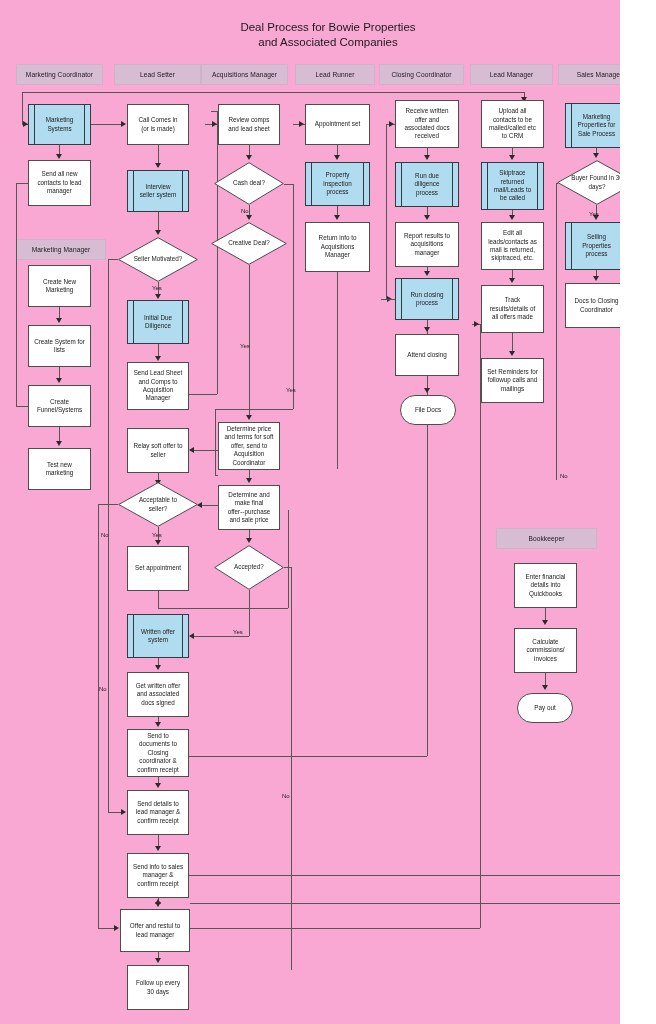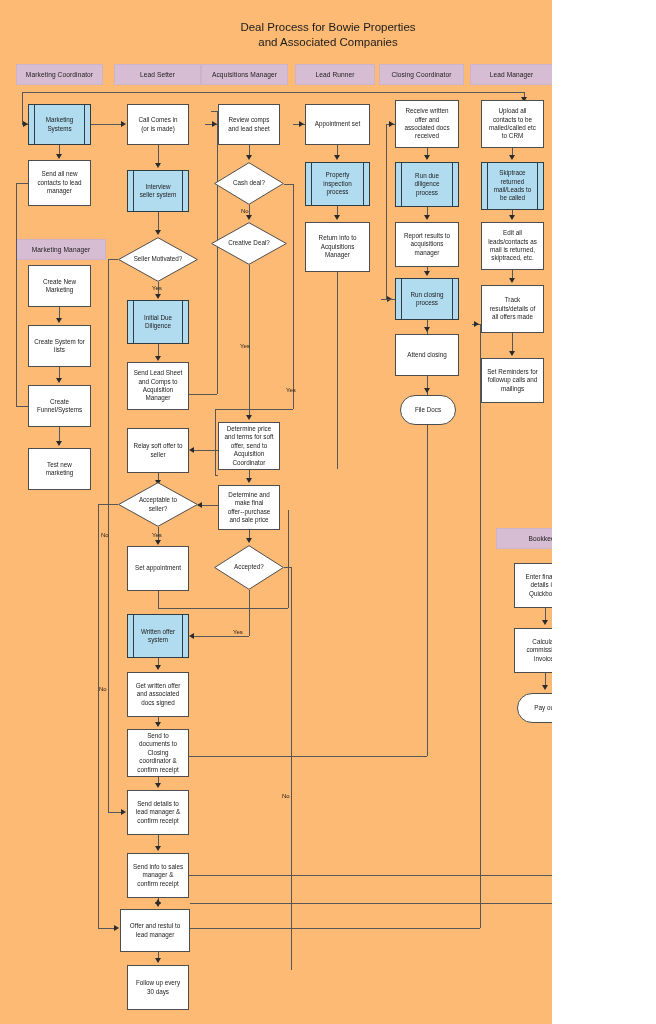--- a/index.html
+++ b/index.html
@@ -6,23 +6,23 @@
     margin: 0;
     padding: 0;
     background: #ffffff;
   }
   body {
     font-family: "Liberation Sans", sans-serif;
     -webkit-font-smoothing: antialiased;
   }
   #canvas {
     position: relative;
-    width: 552px;
+    width: 620px;
     height: 1024px;
-    background: #fdba74;
+    background: #f9a8d4;
     overflow: hidden;
   }
   
   #title {
     position: absolute;
     left: 0;
     top: 20px;
     width: 656px;
     text-align: center;
     font-size: 11.5px;

